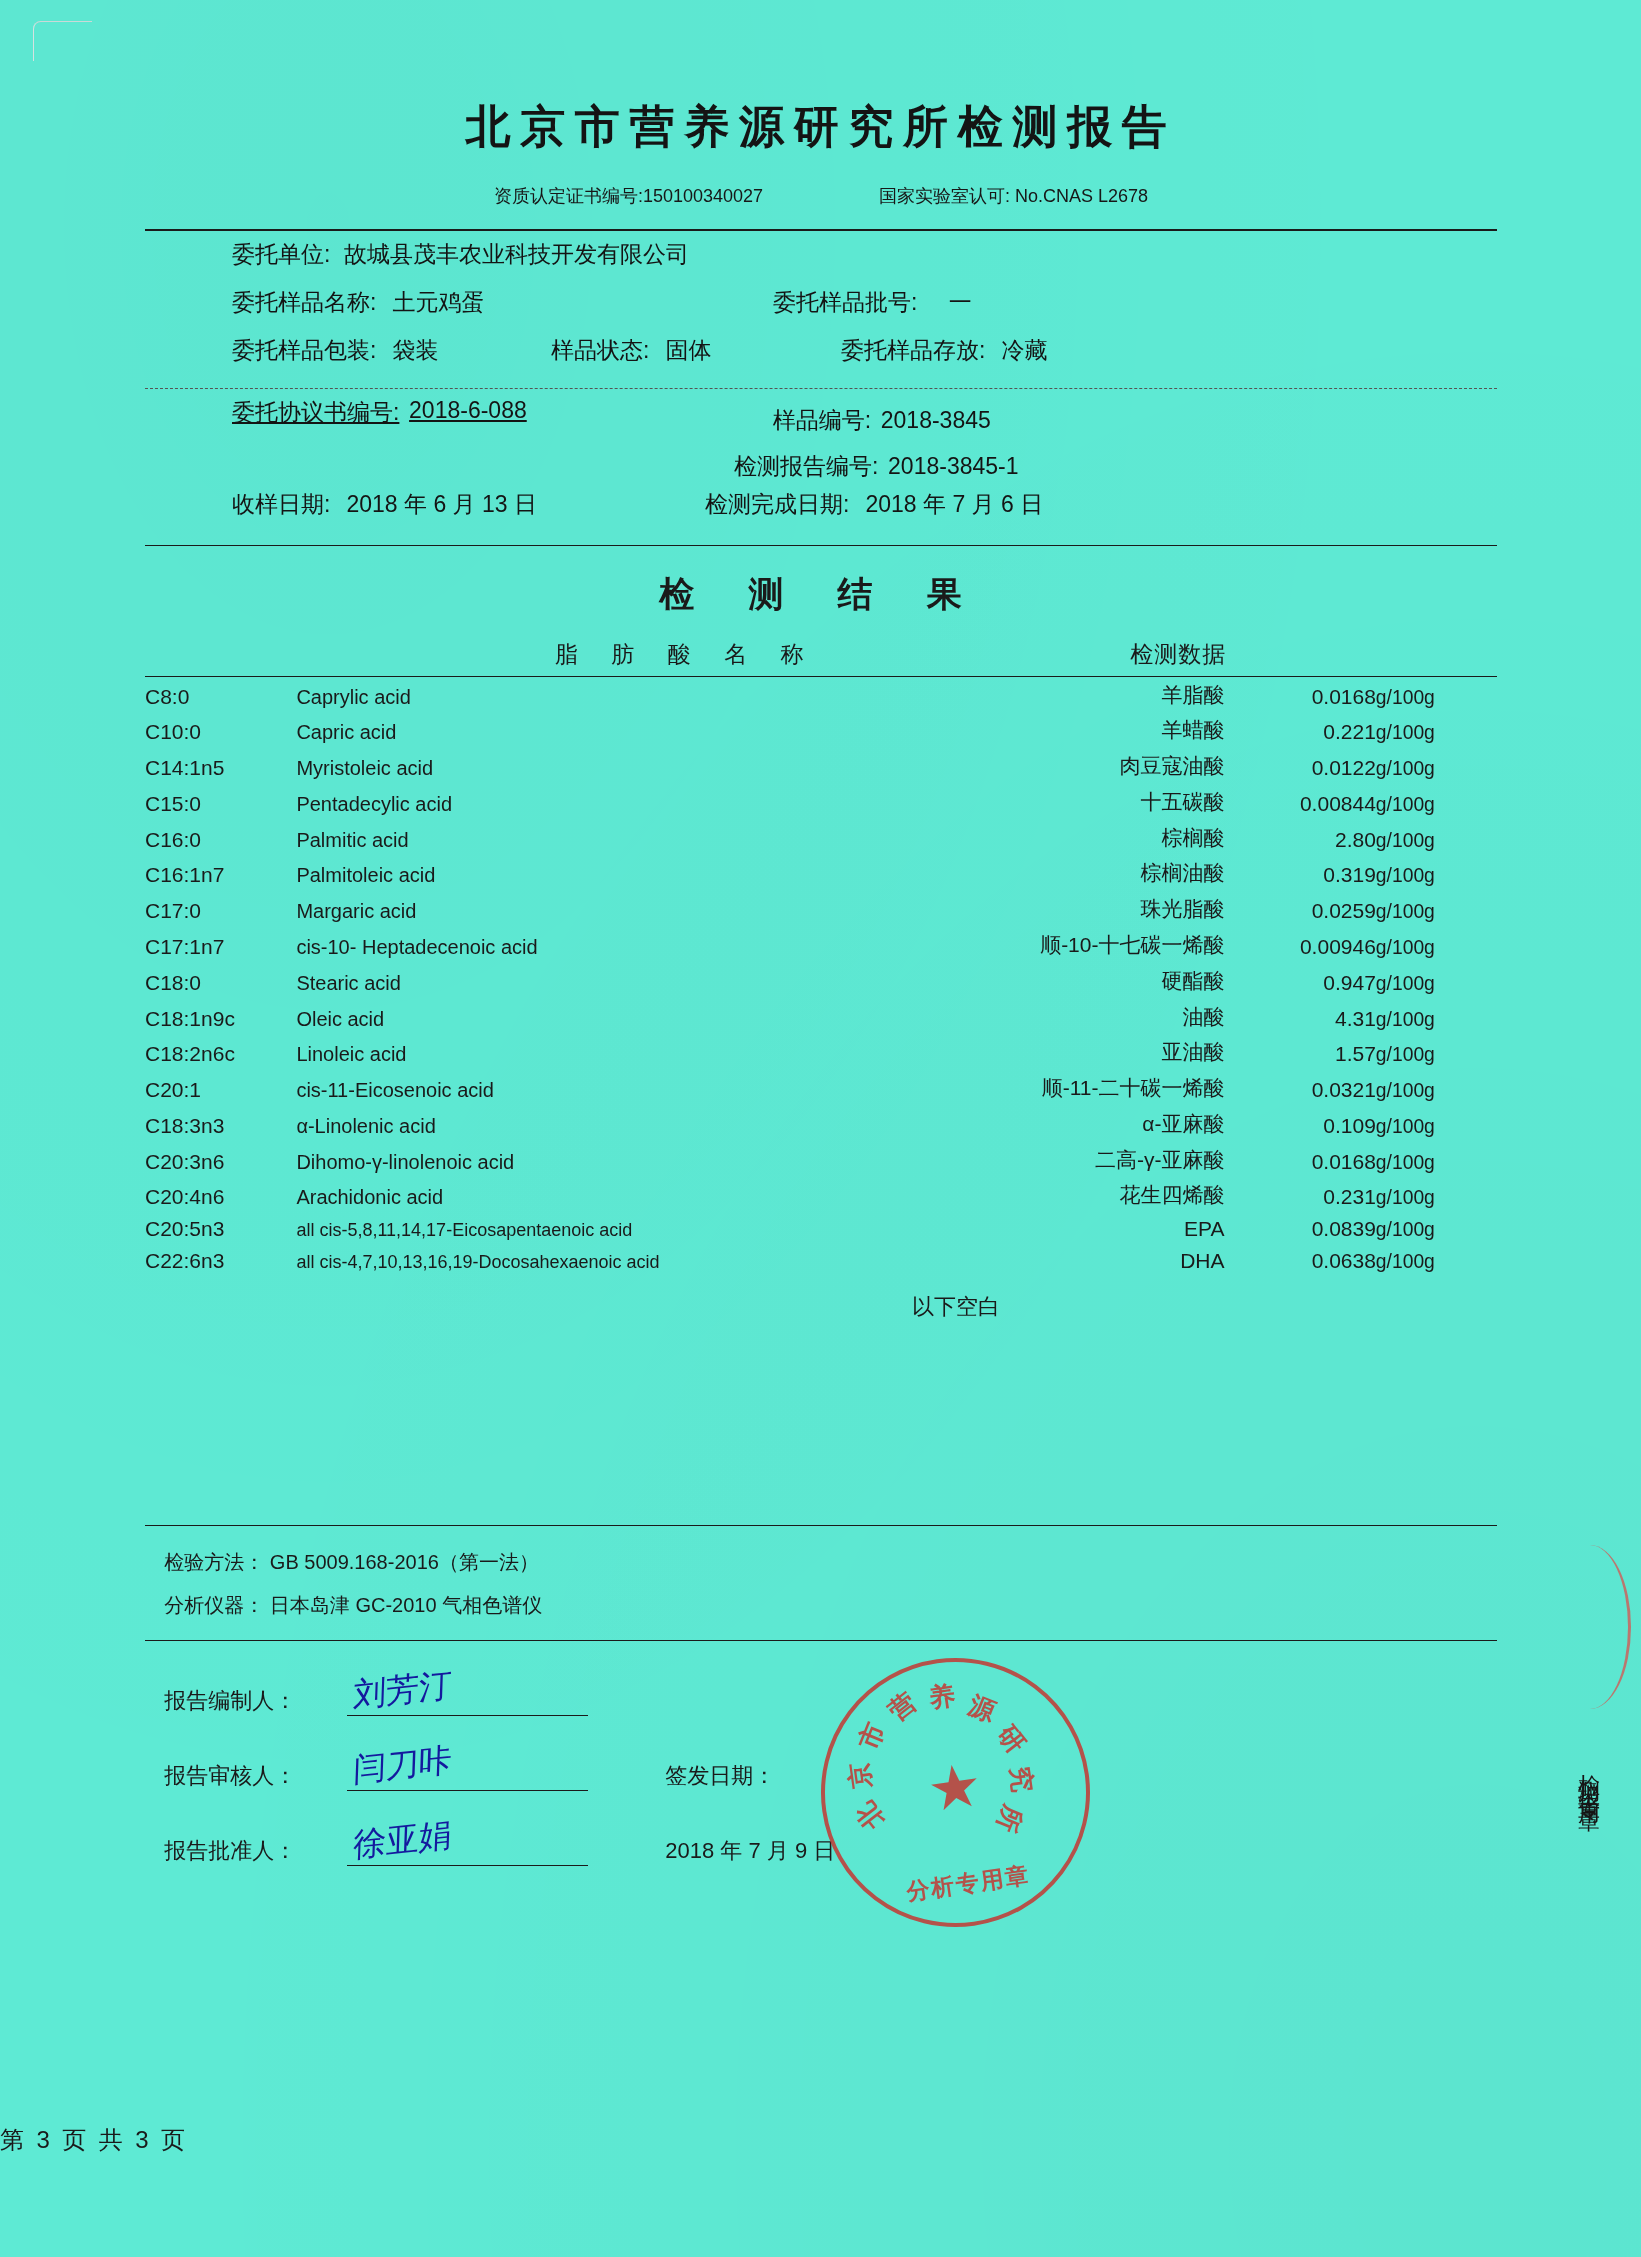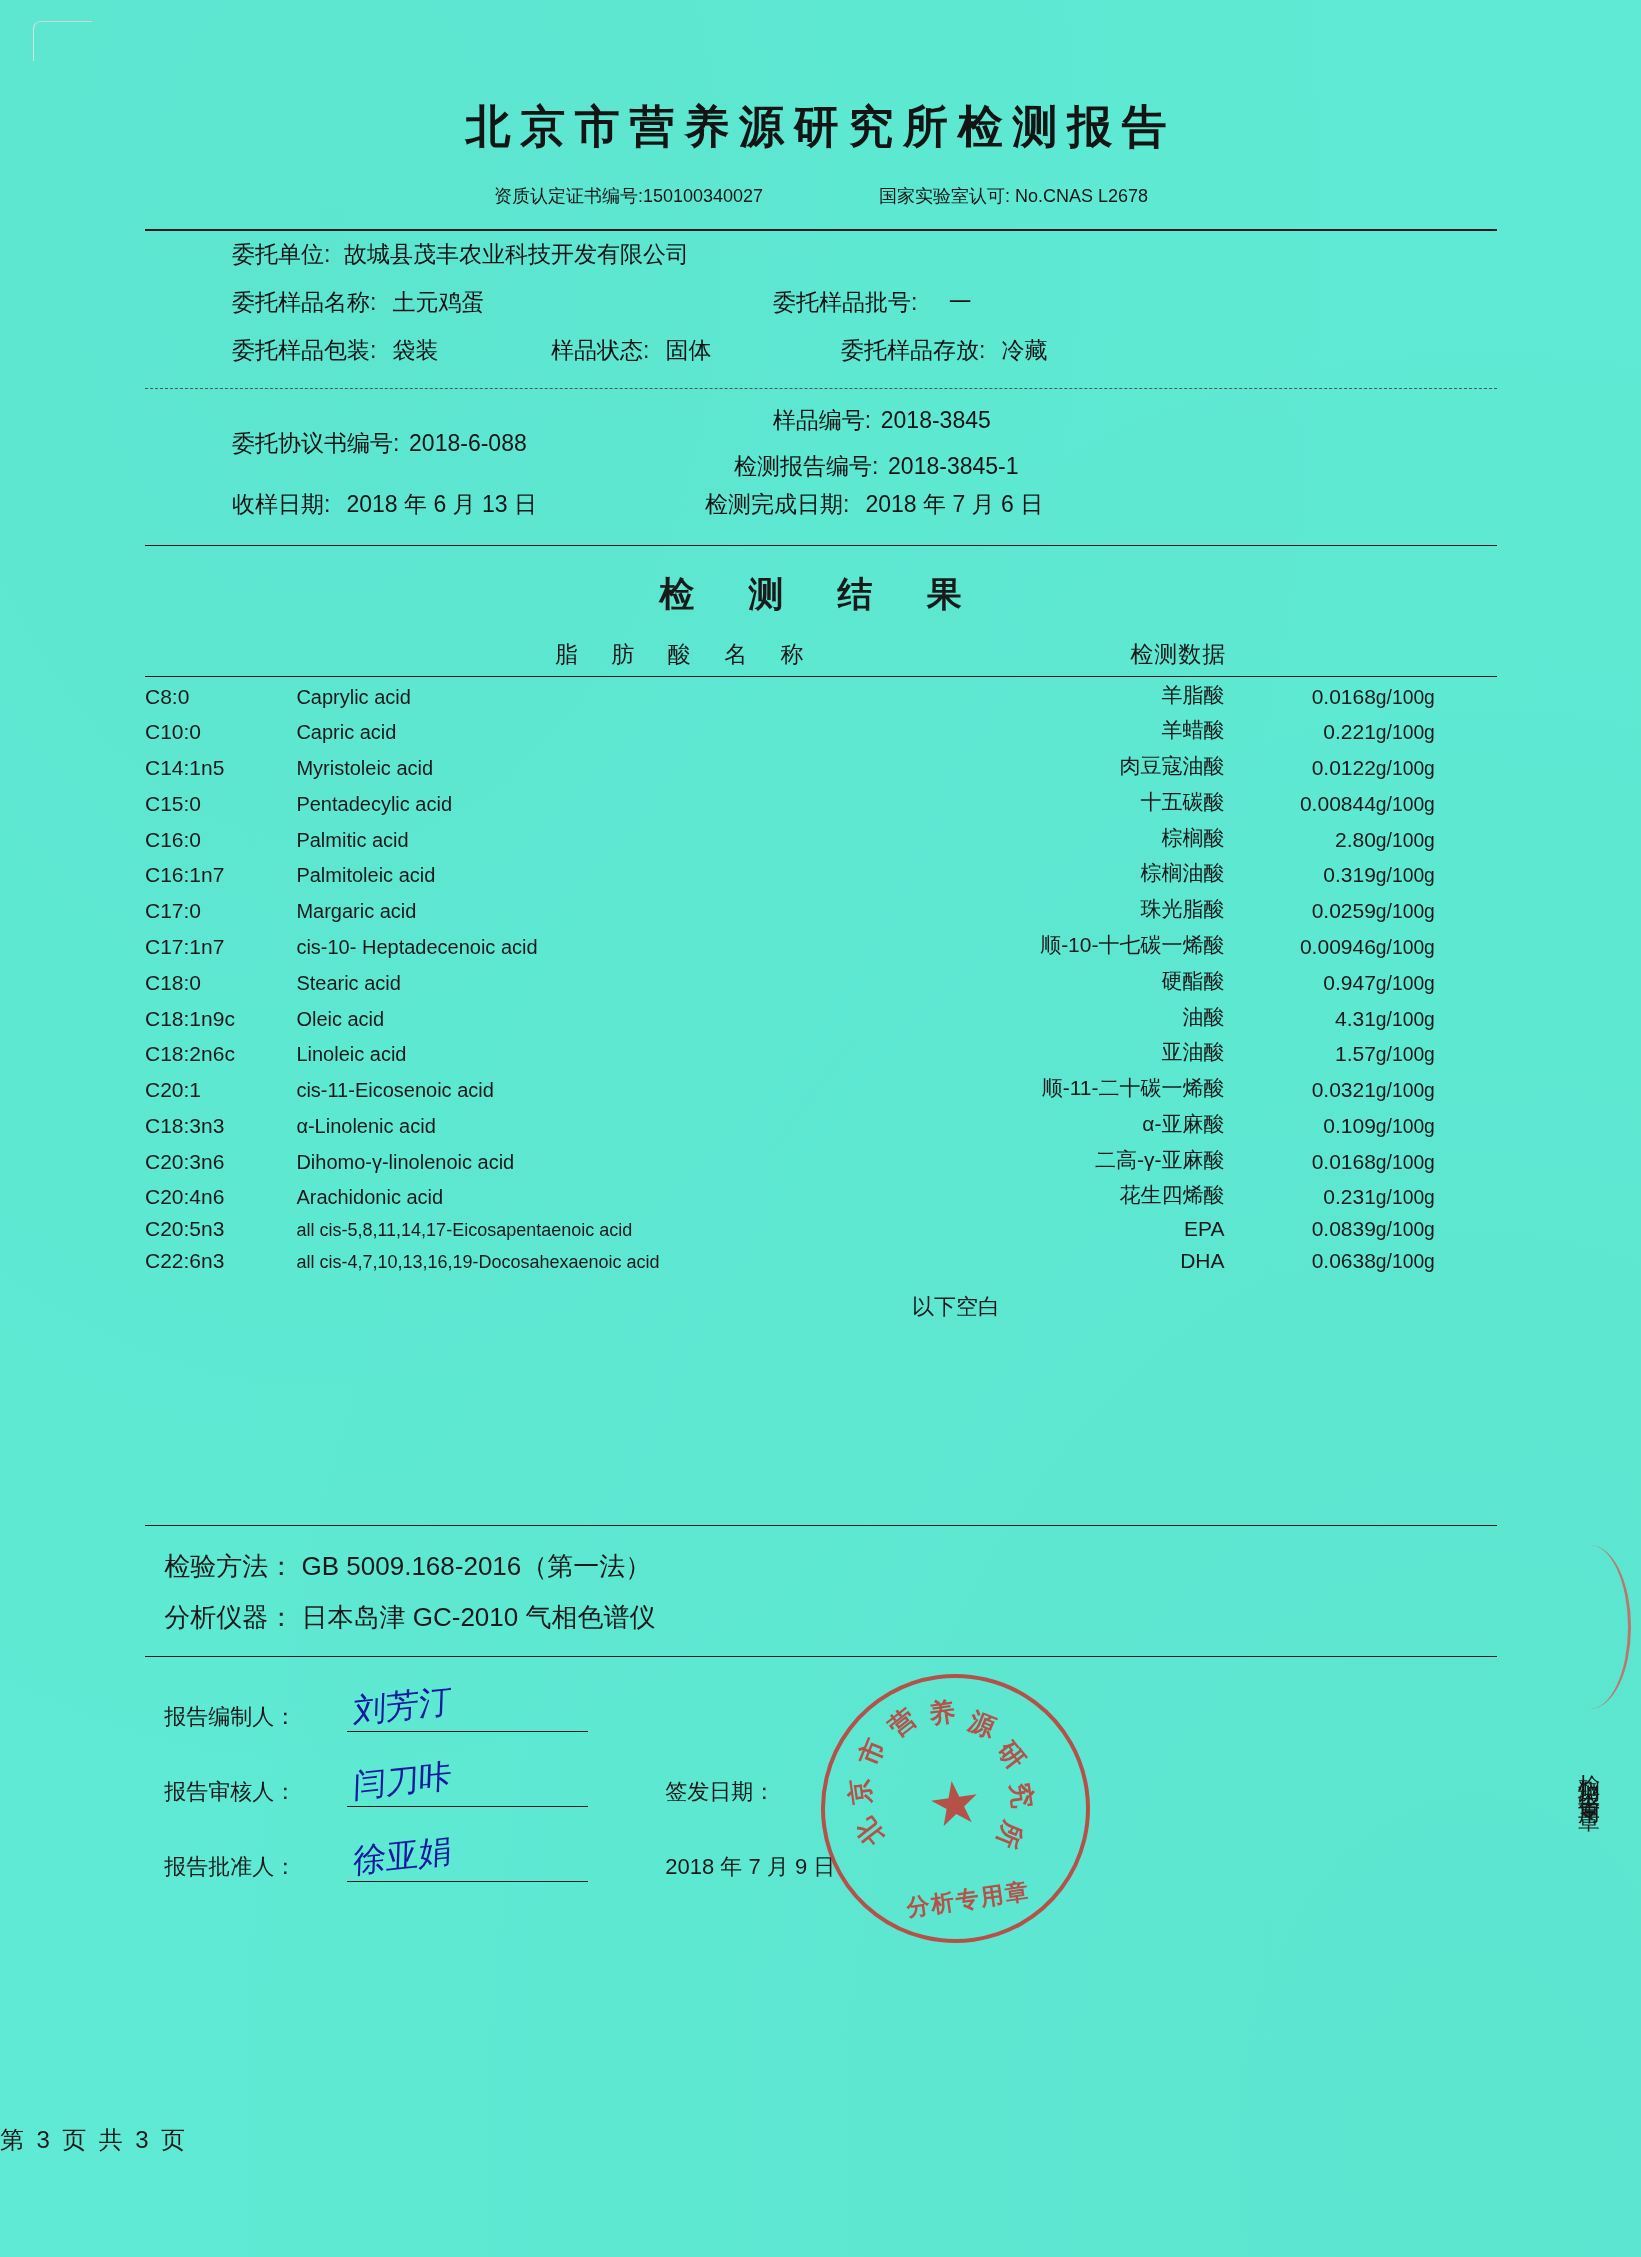--- a/index.html
+++ b/index.html
@@ -92,23 +92,24 @@
   .info-block { padding: 7.7px 0 5.8px 0; }
   .info-block2 { padding: 7.7px 0 7.7px 0; }
 
   .two-col {
     display: flex;
     align-items: stretch;
   }
   .two-col .left {
     width: 560px;
     display: flex;
-    align-items: center;
+    align-items: flex-start;
     padding-left: 87px;
     box-sizing: border-box;
+    text-decoration: underline;
   }
   .two-col .right {
     flex: 1;
     padding-left: 9.7px;
   }
   .right-row {
     height: 46px;
     display: flex;
     align-items: center;
   }
@@ -159,21 +160,21 @@
   td.unit { width: 116px; text-align: left; font-size: 19.3px; }
 
   .blank-note {
     text-align: center;
     font-size: 22px;
     padding: 15.4px 0 0 270px;
   }
 
   
   .methods {
-    font-size: 26px;
+    font-size: 20px;
     padding: 15.4px 0 13.5px 19.3px;
   }
   .methods div { padding: 7.7px 0; }
 
   
   .sig-area {
     position: relative;
     height: 319px;
     font-size: 22px;
   }

